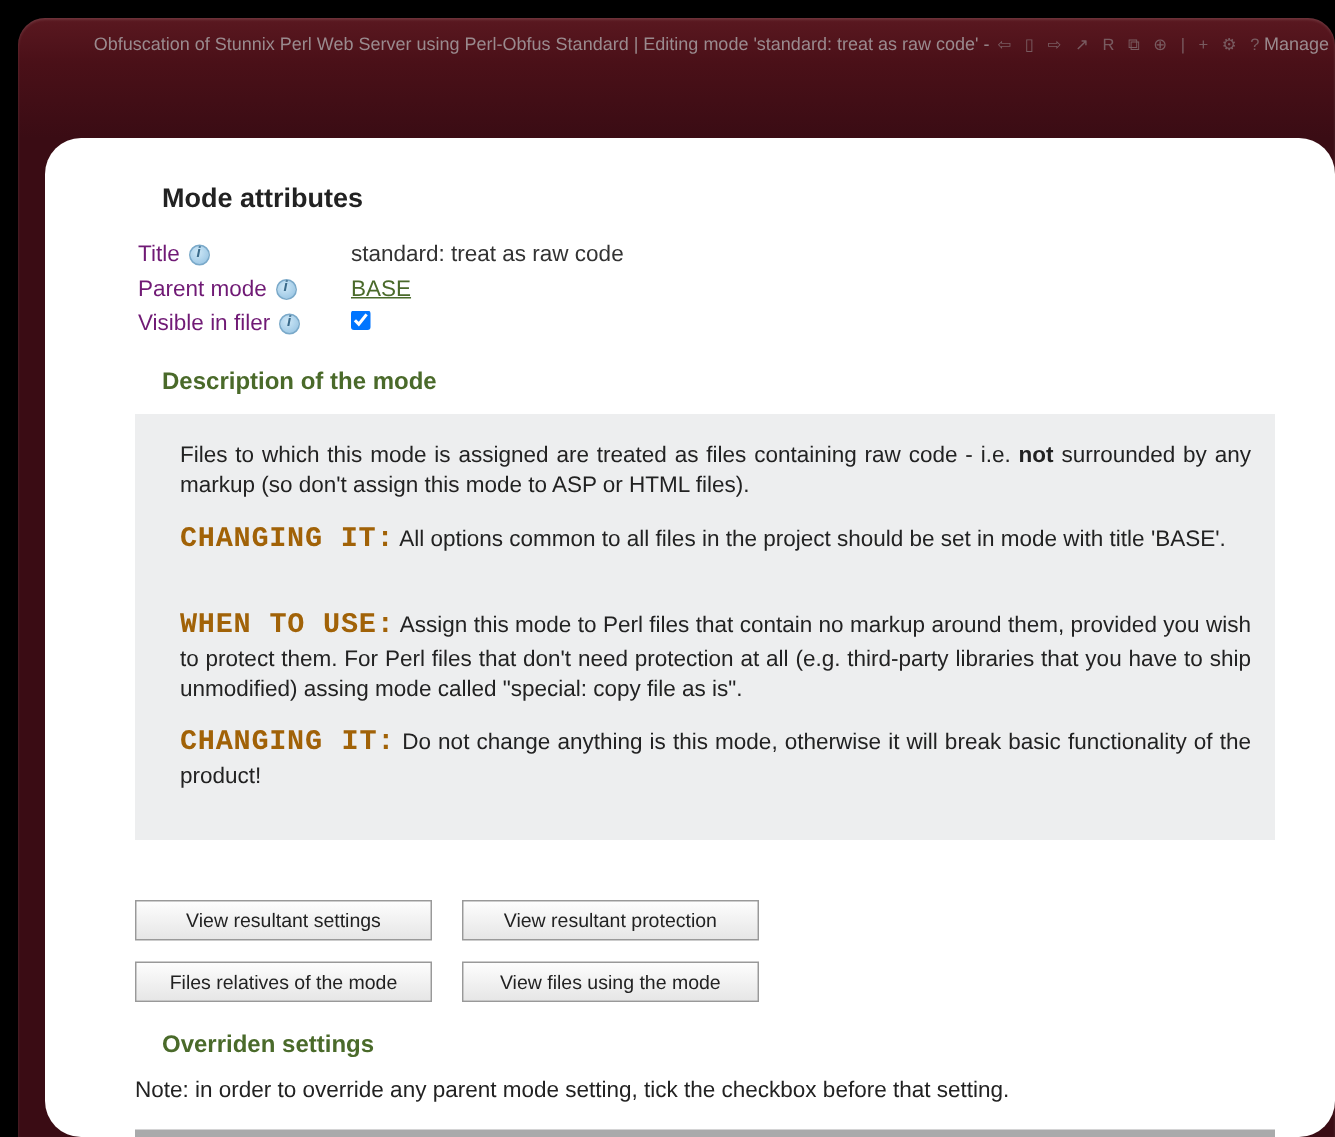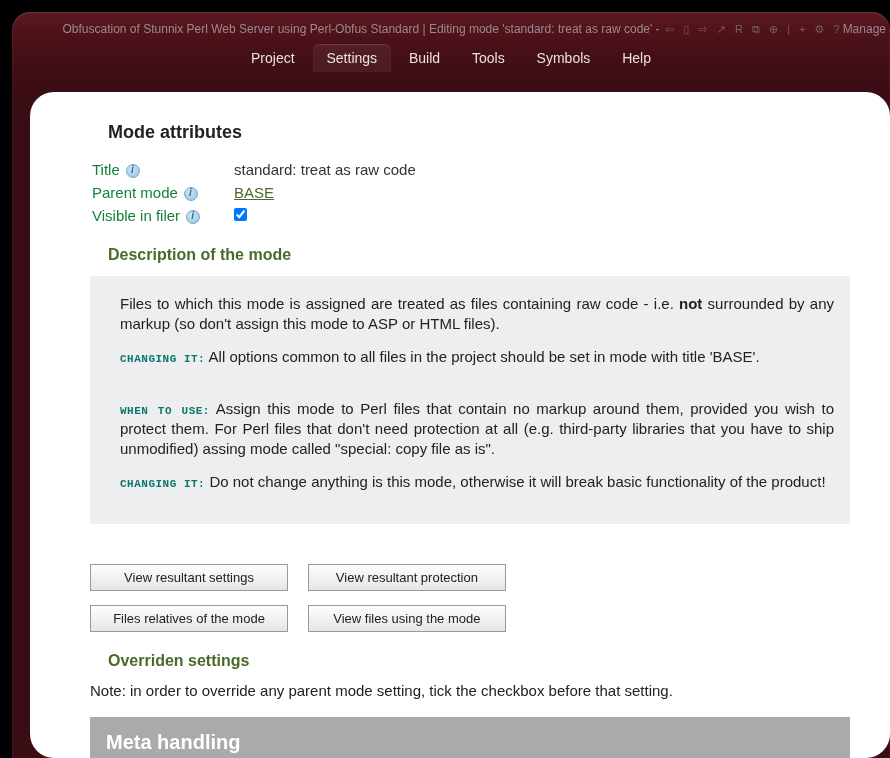--- a/index.html
+++ b/index.html
@@ -66,21 +66,21 @@
   border-radius: 24px;
 }
 h2.section-head {
   font-size: 18px;
   font-weight: bold;
   color: #222;
   margin: 0 0 14px 18px;
 }
 .attrs-table { margin-bottom: 18px; }
 .attrs-table td { padding: 2px 6px 2px 0; vertical-align: middle; font-size: 15px; color:#333;}
-.attrs-table td.label { color:#15803d; width: 140px; }
+.attrs-table td.label { color:#701a75; width: 140px; }
 .info-icon {
   display: inline-block;
   width: 14px; height: 14px;
   border-radius: 50%;
   background: radial-gradient(circle at 40% 35%, #cfe8f7, #8fbfe0);
   border: 1px solid #7aa9c9;
   position: relative;
   vertical-align: middle;
   margin-left: 2px;
 }
@@ -105,24 +105,24 @@
   background: #edeeef;
   padding: 18px 16px 20px 30px;
   font-size: 15px;
   color: #222;
   line-height: 1.35;
 }
 .desc-box p { margin-bottom: 12px; text-align: justify; }
 .desc-box .tag {
   font-family: "Courier New", monospace;
   font-variant: small-caps;
-  font-size: 11px;
+  font-size: 19px;
   letter-spacing: 0.5px;
   font-weight: bold;
-  color: #0f766e;
+  color: #a16207;
   text-transform: uppercase;
 }
 .desc-box strong { font-weight: bold; }
 .button-rows { margin: 40px 0 20px 0; }
 .button-rows .row { margin-bottom: 14px; }
 .ui-btn {
   display: inline-block;
   width: 198px;
   text-align: center;
   padding: 5px 0;
@@ -156,28 +156,20 @@
       <span class="tb-icon">R</span>
       <span class="tb-icon">⧉</span>
       <span class="tb-icon">⊕</span>
       <span class="tb-icon">|</span>
       <span class="tb-icon">+</span>
       <span class="tb-icon">⚙</span>
       <span class="tb-icon">?</span>
     </span><span>Manage</span>
   </div>
 
-  <div class="menubar">
-    <span>Project</span>
-    <span class="active">Settings</span>
-    <span>Build</span>
-    <span>Tools</span>
-    <span>Symbols</span>
-    <span>Help</span>
-  </div>
 
   <div class="content-area">
 
     <h2 class="section-head">Mode attributes</h2>
 
     <table class="attrs-table">
       <tbody>
           <tr>
         <td class="label">
           <span>Title</span>

